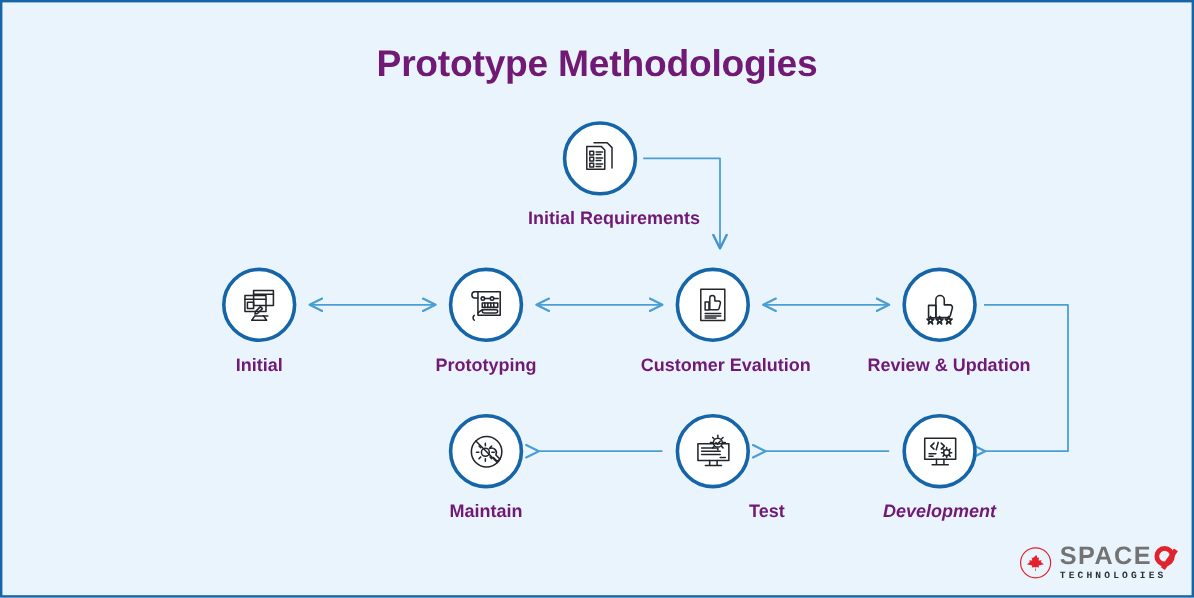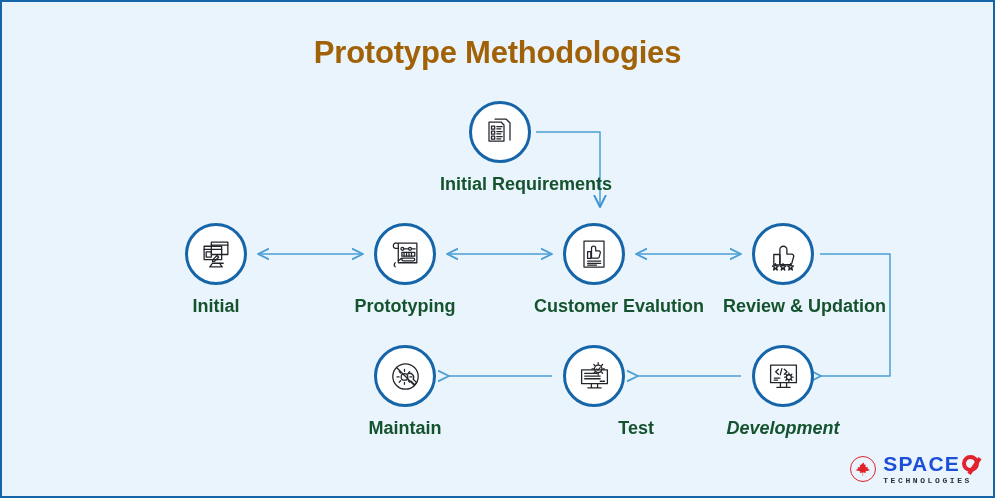--- a/index.html
+++ b/index.html
@@ -17,21 +17,21 @@
     border:2px solid #1565a8;
     overflow:hidden;
   }
   #title{
     position:absolute;
     left:0;right:0;top:33px;
     text-align:center;
     font-size:31px;
     font-weight:bold;
     letter-spacing:-0.2px;
-    color:#a16207;
+    color:#701a75;
     font-family:"Liberation Sans", sans-serif;
   }
   
   #wires{
     position:absolute;left:0;top:0;width:995px;height:498px;
   }
   .node{
     position:absolute;
     width:120px;
     text-align:center;
@@ -42,43 +42,43 @@
     margin:0 auto;
     border-radius:50%;
     background:#ffffff;
     border:3px solid #1565a8;
     box-sizing:border-box;
     display:flex;align-items:center;justify-content:center;
   }
   .circle svg{display:block;}
   .node-label{
     margin-top:11px;
-    font-size:18px;
+    font-size:15px;
     font-weight:bold;
-    color:#14532d;
+    color:#701a75;
     white-space:nowrap;
     font-family:"Liberation Sans", sans-serif;
   }
   
   #logo{
     position:absolute;
     right:14px;bottom:11px;
     display:flex;align-items:center;gap:7px;
   }
   #logo .leaf-badge{
     width:26px;height:26px;border-radius:50%;
     border:1.6px solid #e2222c;
     display:flex;align-items:center;justify-content:center;
     box-sizing:border-box;
     background:#eaf4fd;
   }
   #logo .wordmark{line-height:1;}
   #logo .brand{
     font-size:21px;font-weight:bold;letter-spacing:1.2px;
-    color:#1d4ed8;display:flex;align-items:center;
+    color:#737373;display:flex;align-items:center;
     font-family:"Liberation Sans", sans-serif;
   }
   #logo .brand .obar{
     display:inline-block;position:relative;
     width:17px;height:17px;margin-left:2px;
     border-radius:50%;
     border:4px solid #e2222c;box-sizing:border-box;
   }
   #logo .brand .obar:after{
     content:"";position:absolute;

